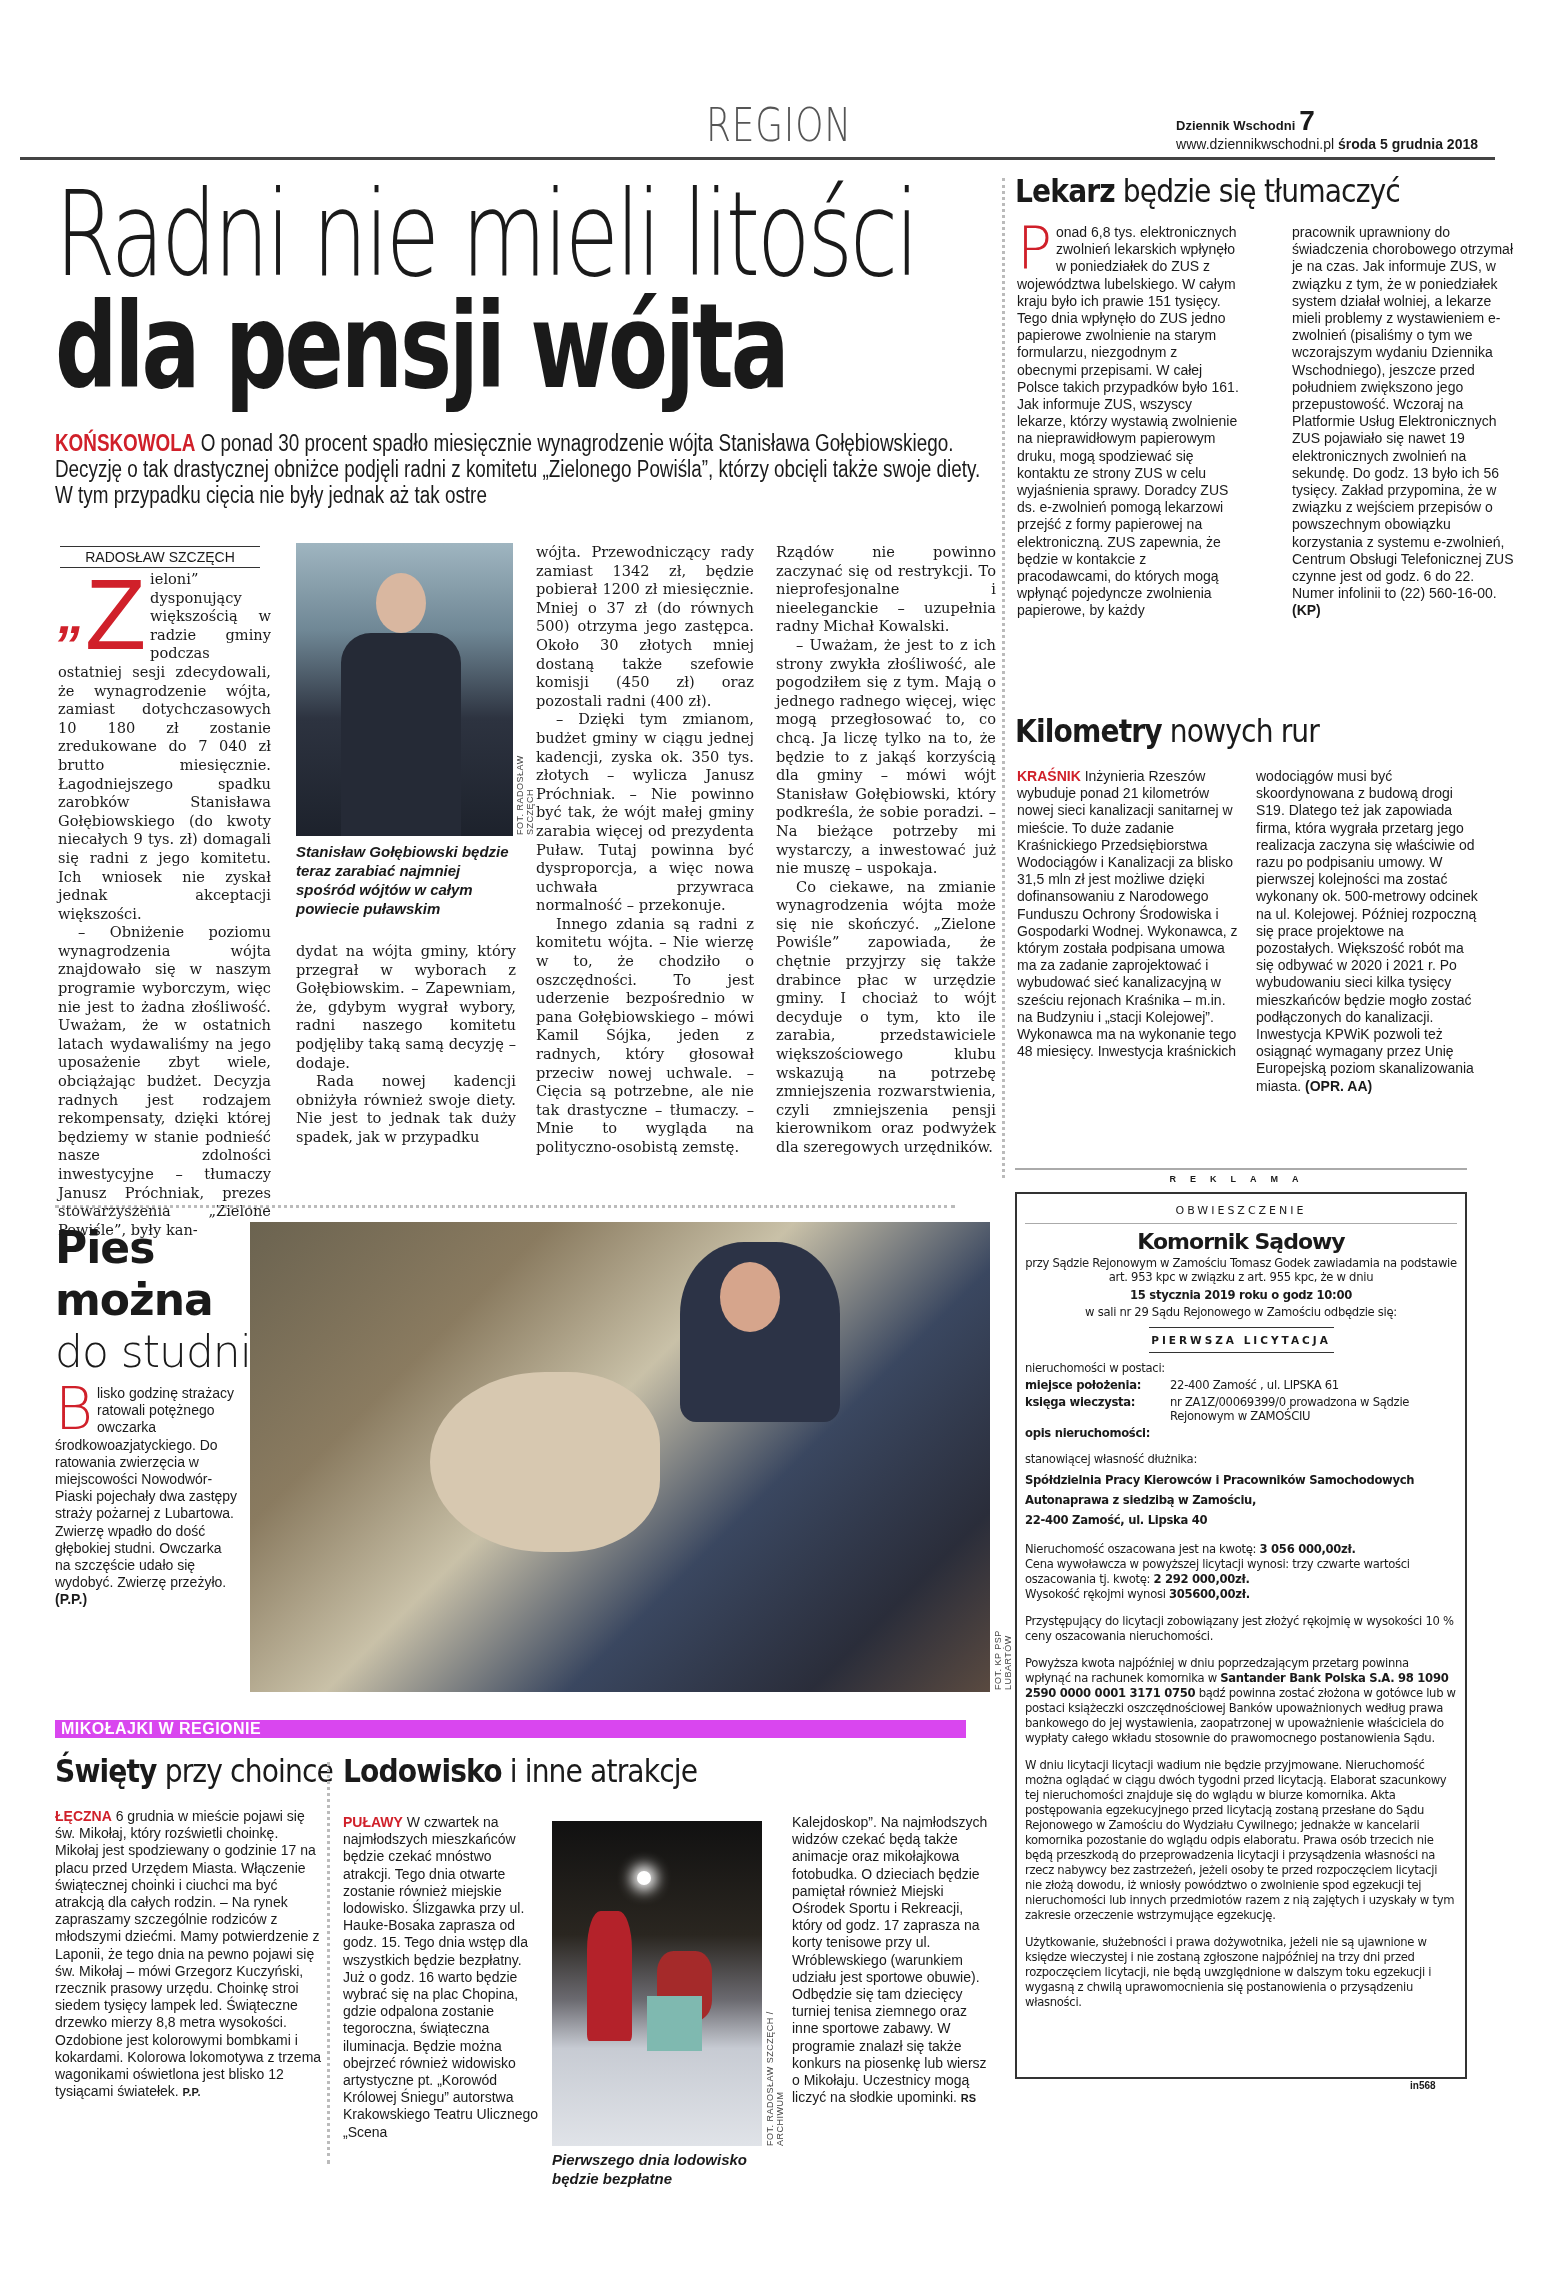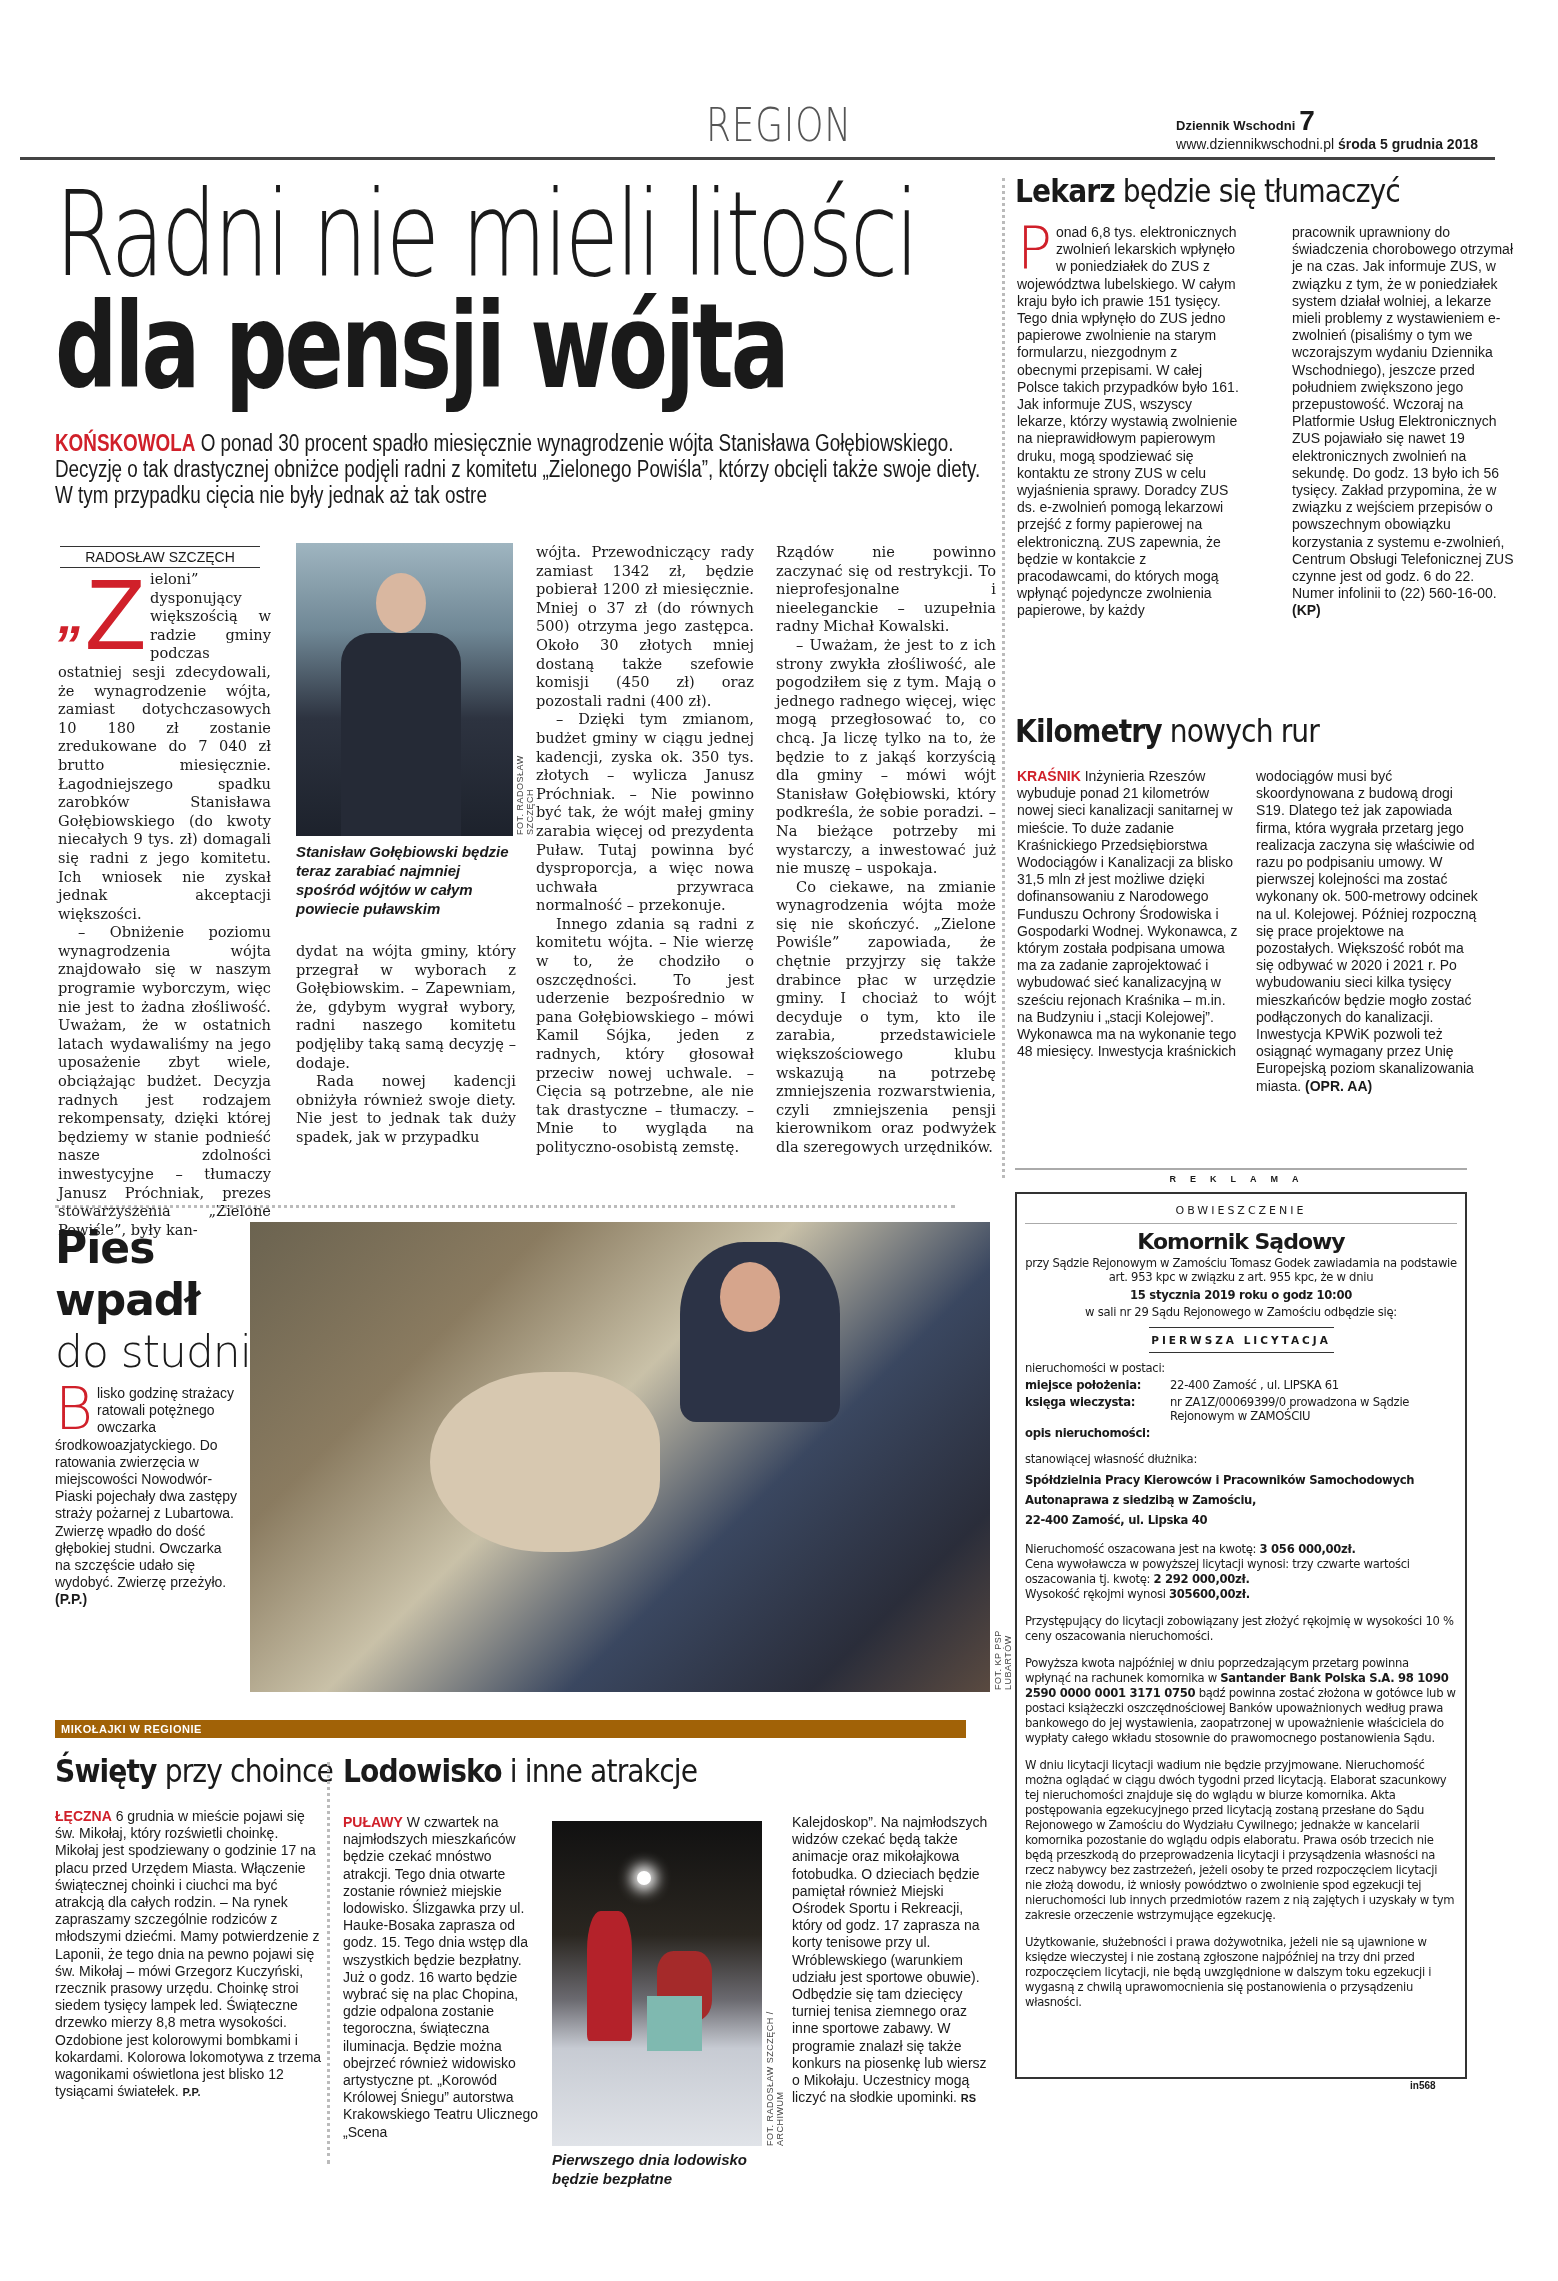--- a/index.html
+++ b/index.html
@@ -32,21 +32,21 @@
   .h2 b { font-weight:bold; }
   .h2 span { font-weight:normal; }
   .dropP { float:left; font-size:58px; line-height:48px; color:#d0202a; margin-right:4px; font-family:"DejaVu Sans", sans-serif; font-weight:300; }
   .ad-box { left:1015px; top:1192px; width:448px; height:883px; border:2px solid #333; }
   .ad-label { left:1015px; top:1168px; width:452px; text-align:center; font-size:9px; letter-spacing:14px; font-weight:bold; border-top:2px solid #aaa; padding-top:4px; }
   .ad-inner { font-family:"DejaVu Sans", sans-serif; font-size:11.6px; line-height:14px; padding:0 8px; letter-spacing:-0.3px; }
   .ad-inner .c { text-align:center; }
   .kv { display:flex; }
   .kv .k { width:145px; font-weight:bold; flex:none; }
   .kv .v { flex:1; }
-  .section-bar { left:55px; top:1720px; width:905px; height:18px; background:#a16207; color:#fff; font-weight:bold; font-size:11px; line-height:18px; padding-left:6px; letter-spacing:0.5px; }
+  .section-bar { left:55px; top:1720px; width:905px; height:18px; background:#d946ef; color:#fff; font-weight:bold; font-size:16px; line-height:18px; padding-left:6px; letter-spacing:0.5px; }
   .dot-rule { border-top:3px dotted #bbb; }
 </style>
 </head>
 <body>
 
 <div class="abs section-label">REGION</div>
 <div class="abs masthead">
   <div><span class="paper">Dziennik Wschodni</span><span class="pagenum">7</span></div>
   <div class="line2"><span>www.dziennikwschodni.pl</span> <b>środa 5 grudnia 2018</b></div>
 </div>
@@ -108,21 +108,21 @@
 <div class="abs sans-col" style="left:1017px; top:768px; width:222px;">
   <span class="loc">KRAŚNIK</span> <span>Inżynieria Rzeszów wybuduje ponad 21 kilometrów nowej sieci kanalizacji sanitarnej w mieście. To duże zadanie Kraśnickiego Przedsiębiorstwa Wodociągów i Kanalizacji za blisko 31,5 mln zł jest możliwe dzięki dofinansowaniu z Narodowego Funduszu Ochrony Środowiska i Gospodarki Wodnej. Wykonawca, z którym została podpisana umowa ma za zadanie zaprojektować i wybudować sieć kanalizacyjną w sześciu rejonach Kraśnika – m.in. na Budzyniu i „stacji Kolejowej”. Wykonawca ma na wykonanie tego 48 miesięcy. Inwestycja kraśnickich</span>
 </div>
 <div class="abs sans-col" style="left:1256px; top:768px; width:222px;">
   <span>wodociągów musi być skoordynowana z budową drogi S19. Dlatego też jak zapowiada firma, która wygrała przetarg jego realizacja zaczyna się właściwie od razu po podpisaniu umowy. W pierwszej kolejności ma zostać wykonany ok. 500-metrowy odcinek na ul. Kolejowej. Później rozpoczną się prace projektowe na pozostałych. Większość robót ma się odbywać w 2020 i 2021 r. Po wybudowaniu sieci kilka tysięcy mieszkańców będzie mogło zostać podłączonych do kanalizacji. Inwestycja KPWiK pozwoli też osiągnąć wymagany przez Unię Europejską poziom skanalizowania miasta.</span> <b>(OPR. AA)</b>
 </div>
 
 <div class="abs dot-rule" style="left:55px; top:1205px; width:900px;"></div>
 <div class="abs" style="left:55px; top:1222px; font-family:'DejaVu Sans',sans-serif; font-size:44px; line-height:52px; letter-spacing:-1px;">
   <div style="font-weight:bold;">Pies</div>
-  <div style="font-weight:bold;">wpadł</div>
+  <div style="font-weight:bold;">można</div>
   <div style="font-weight:300;">do studni</div>
 </div>
 <div class="abs sans-col" style="left:55px; top:1385px; width:185px;">
   <span class="dropP">B</span><span>lisko godzinę strażacy ratowali potężnego owczarka środkowoazjatyckiego. Do ratowania zwierzęcia w miejscowości Nowodwór-Piaski pojechały dwa zastępy straży pożarnej z Lubartowa. Zwierzę wpadło do dość głębokiej studni. Owczarka na szczęście udało się wydobyć. Zwierzę przeżyło.</span> <b>(P.P.)</b>
 </div>
 <div class="abs photo" style="left:250px; top:1222px; width:740px; height:470px; background:linear-gradient(135deg,#6b6350 0%,#8a7b60 25%,#c9c1a8 45%,#3a4760 65%,#2a2d3a 85%,#5a4a40 100%);">
   <div style="position:absolute; left:180px; top:150px; width:230px; height:180px; background:#d7c8b0; border-radius:50% 40% 40% 50%;"></div>
   <div style="position:absolute; left:430px; top:20px; width:160px; height:180px; background:#2c3346; border-radius:40% 40% 10% 10%;"></div>
   <div style="position:absolute; left:470px; top:40px; width:60px; height:70px; background:#d6a58c; border-radius:50%;"></div>
 </div>

